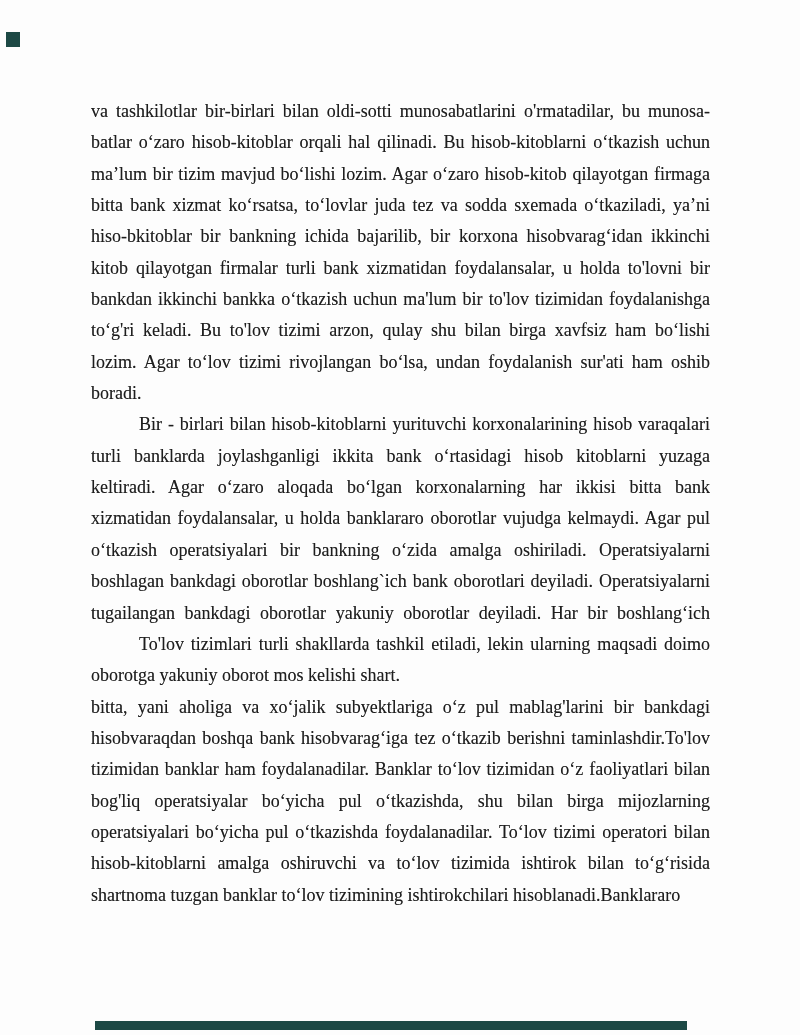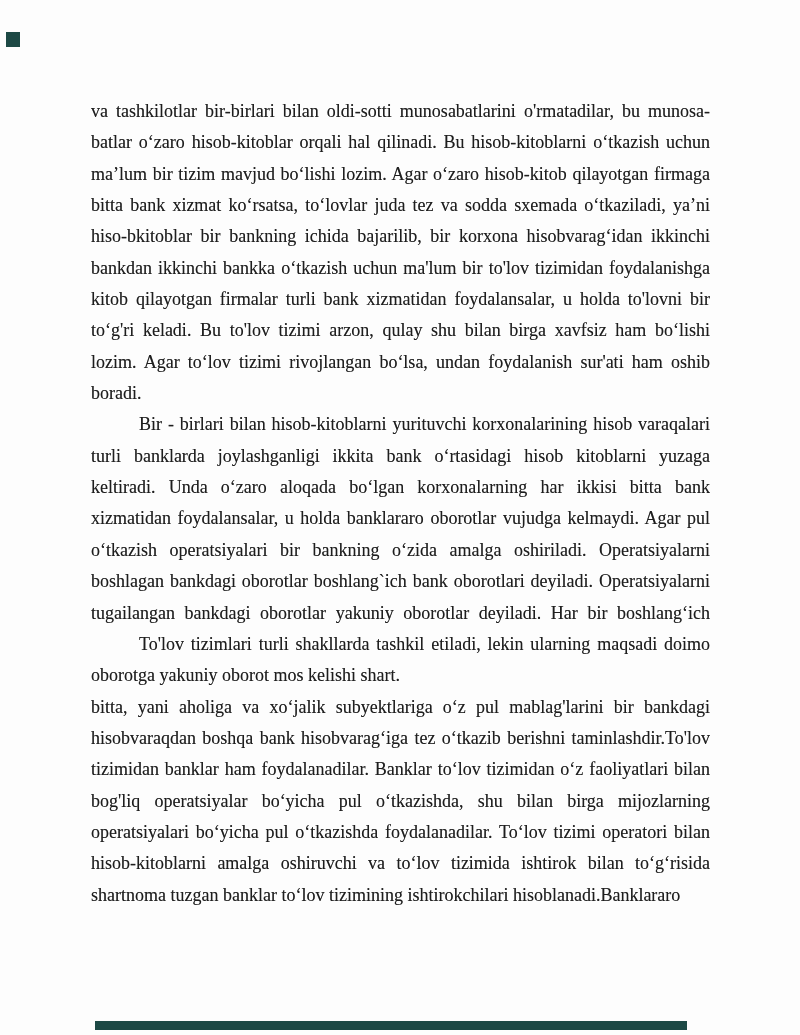--- a/index.html
+++ b/index.html
@@ -65,28 +65,28 @@
 <body style="background: rgb(253, 253, 253);">
 
 <div class="page">
   <div class="corner-mark"></div>
   <div class="text-block">
       <div class="text-line">va tashkilotlar bir-birlari bilan oldi-sotti munosabatlarini o'rmatadilar, bu munosa-</div>
       <div class="text-line">batlar o‘zaro hisob-kitoblar orqali hal qilinadi. Bu hisob-kitoblarni o‘tkazish uchun</div>
       <div class="text-line">ma’lum bir tizim mavjud bo‘lishi lozim. Agar o‘zaro hisob-kitob qilayotgan firmaga</div>
       <div class="text-line">bitta bank xizmat ko‘rsatsa, to‘lovlar juda tez va sodda sxemada o‘tkaziladi, ya’ni</div>
       <div class="text-line">hiso-bkitoblar bir bankning ichida bajarilib, bir korxona hisobvarag‘idan ikkinchi</div>
+      <div class="text-line">kitob qilayotgan firmalar turli bank xizmatidan foydalansalar, u holda to'lovni bir</div>
       <div class="text-line">bankdan ikkinchi bankka o‘tkazish uchun ma'lum bir to'lov tizimidan foydalanishga</div>
-      <div class="text-line">kitob qilayotgan firmalar turli bank xizmatidan foydalansalar, u holda to'lovni bir</div>
       <div class="text-line">to‘g'ri keladi. Bu to'lov tizimi arzon, qulay shu bilan birga xavfsiz ham bo‘lishi</div>
       <div class="text-line">lozim. Agar to‘lov tizimi rivojlangan bo‘lsa, undan foydalanish sur'ati ham oshib</div>
       <div class="text-line para-end">boradi.</div>
       <div class="text-line indent">Bir - birlari bilan hisob-kitoblarni yurituvchi korxonalarining hisob varaqalari</div>
       <div class="text-line">turli banklarda joylashganligi ikkita bank o‘rtasidagi hisob kitoblarni yuzaga</div>
-      <div class="text-line">keltiradi. Unda o‘zaro aloqada bo‘lgan korxonalarning har ikkisi bitta bank</div>
+      <div class="text-line">keltiradi. Agar o‘zaro aloqada bo‘lgan korxonalarning har ikkisi bitta bank</div>
       <div class="text-line">xizmatidan foydalansalar, u holda banklararo oborotlar vujudga kelmaydi. Agar pul</div>
       <div class="text-line">o‘tkazish operatsiyalari bir bankning o‘zida amalga oshiriladi. Operatsiyalarni</div>
       <div class="text-line">boshlagan bankdagi oborotlar boshlang`ich bank oborotlari deyiladi. Operatsiyalarni</div>
       <div class="text-line">tugailangan bankdagi oborotlar yakuniy oborotlar deyiladi. Har bir boshlang‘ich</div>
       <div class="text-line indent">To'lov tizimlari turli shakllarda tashkil etiladi, lekin ularning maqsadi doimo</div>
       <div class="text-line para-end">oborotga yakuniy oborot mos kelishi shart.</div>
       <div class="text-line">bitta, yani aholiga va xo‘jalik subyektlariga o‘z pul mablag'larini bir bankdagi</div>
       <div class="text-line">hisobvaraqdan boshqa bank hisobvarag‘iga tez o‘tkazib berishni taminlashdir.To'lov</div>
       <div class="text-line">tizimidan banklar ham foydalanadilar. Banklar to‘lov tizimidan o‘z faoliyatlari bilan</div>
       <div class="text-line">bog'liq operatsiyalar bo‘yicha pul o‘tkazishda, shu bilan birga mijozlarning</div>

